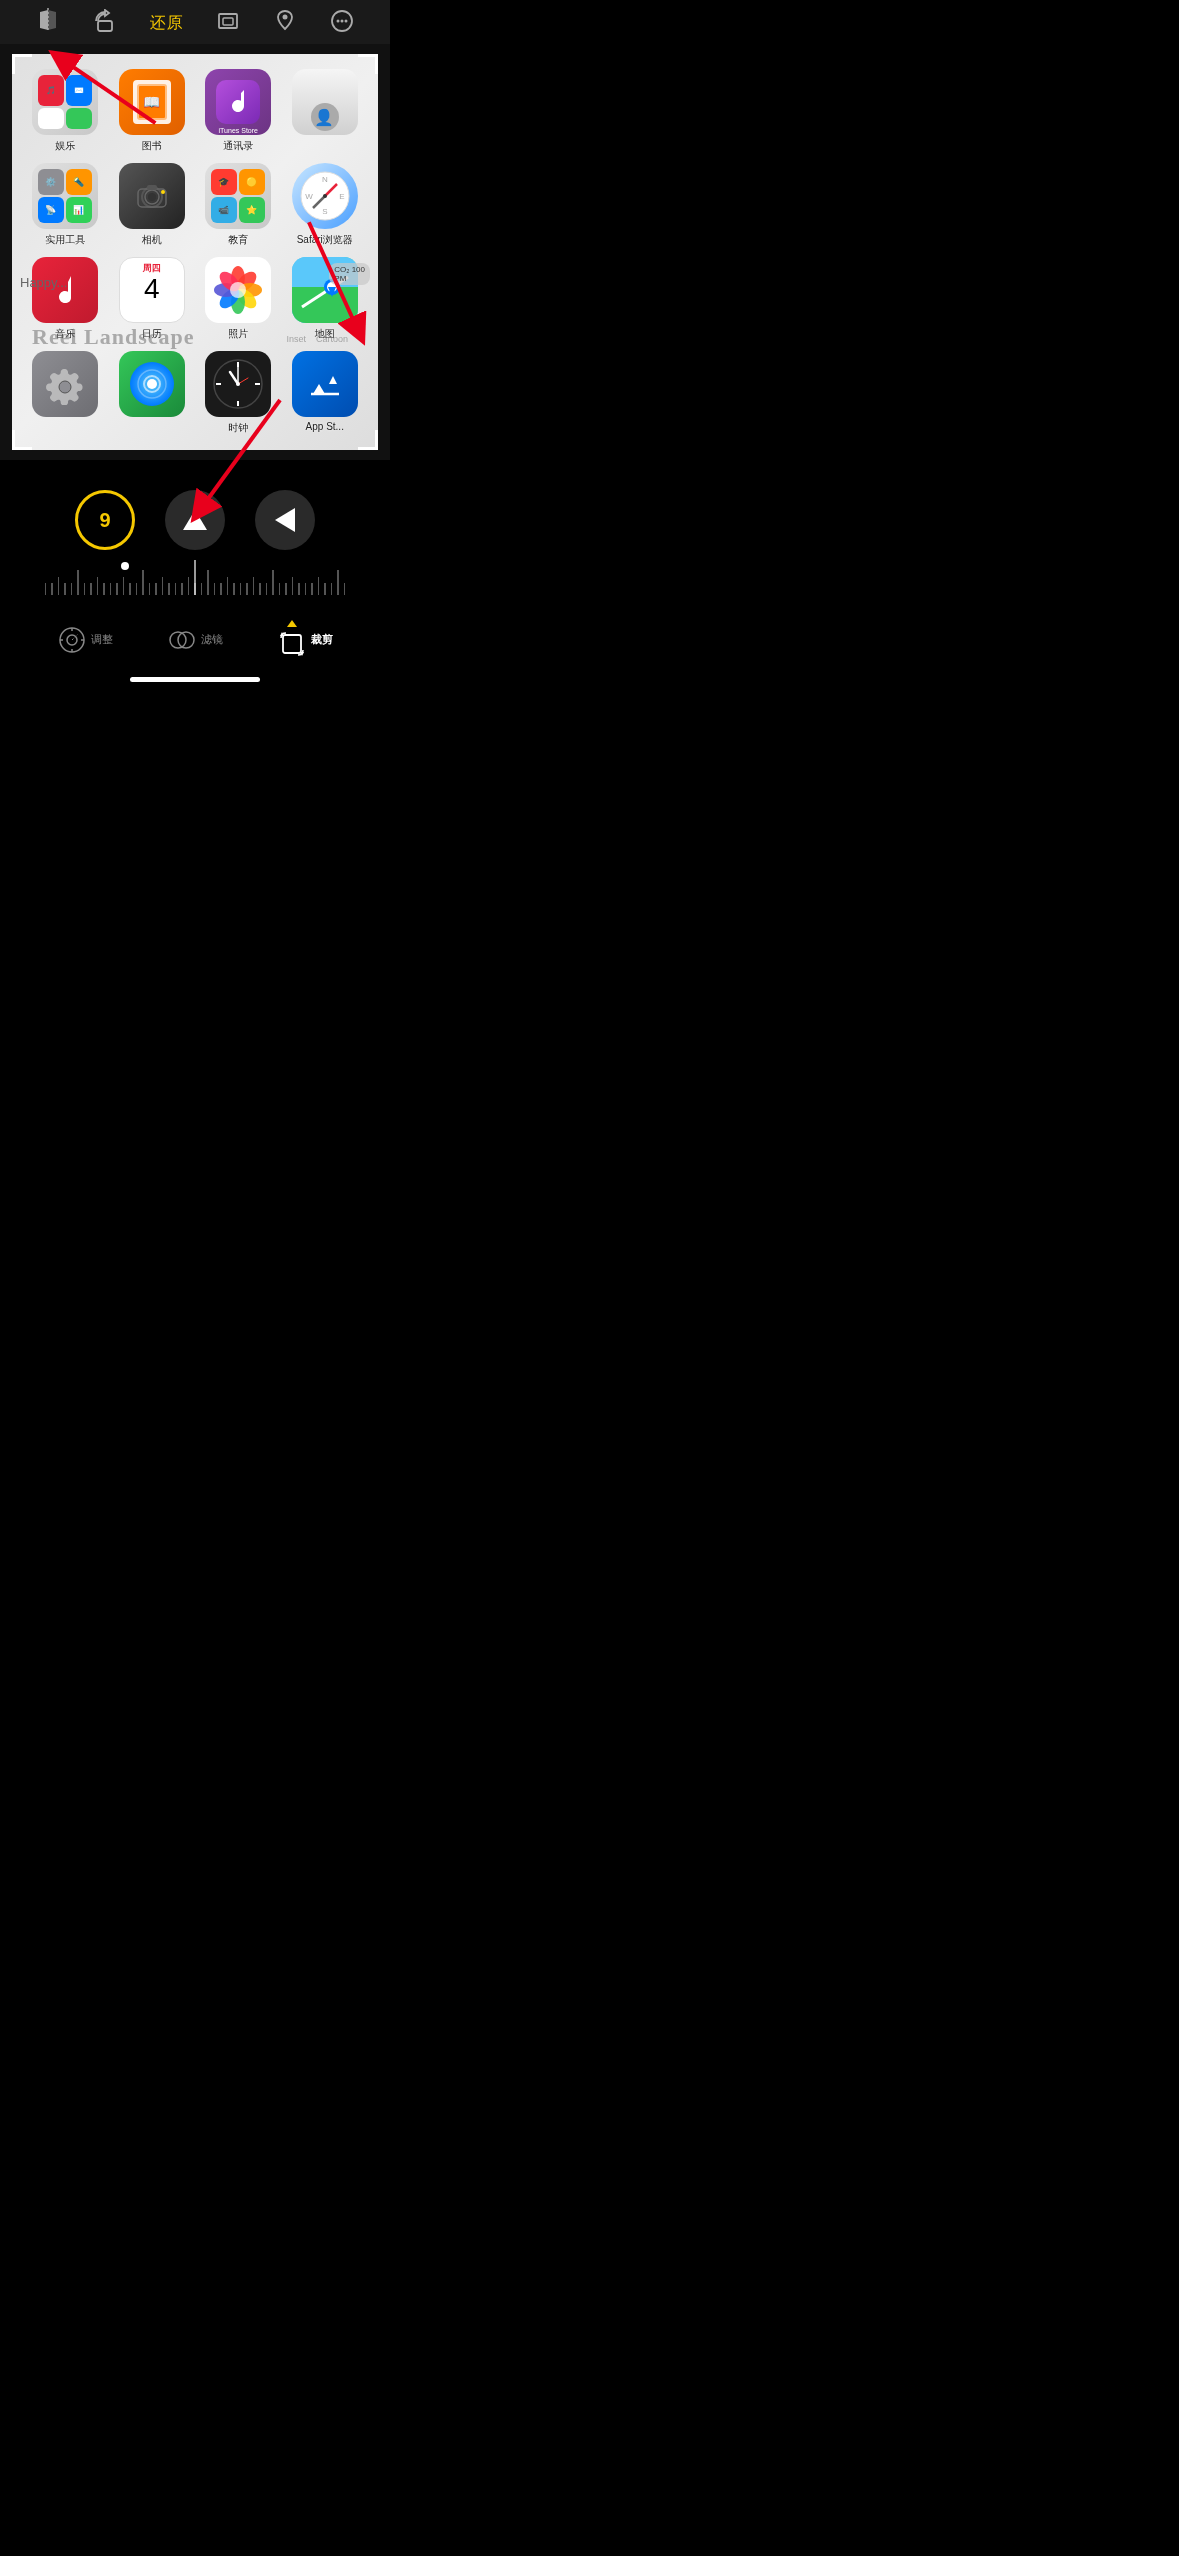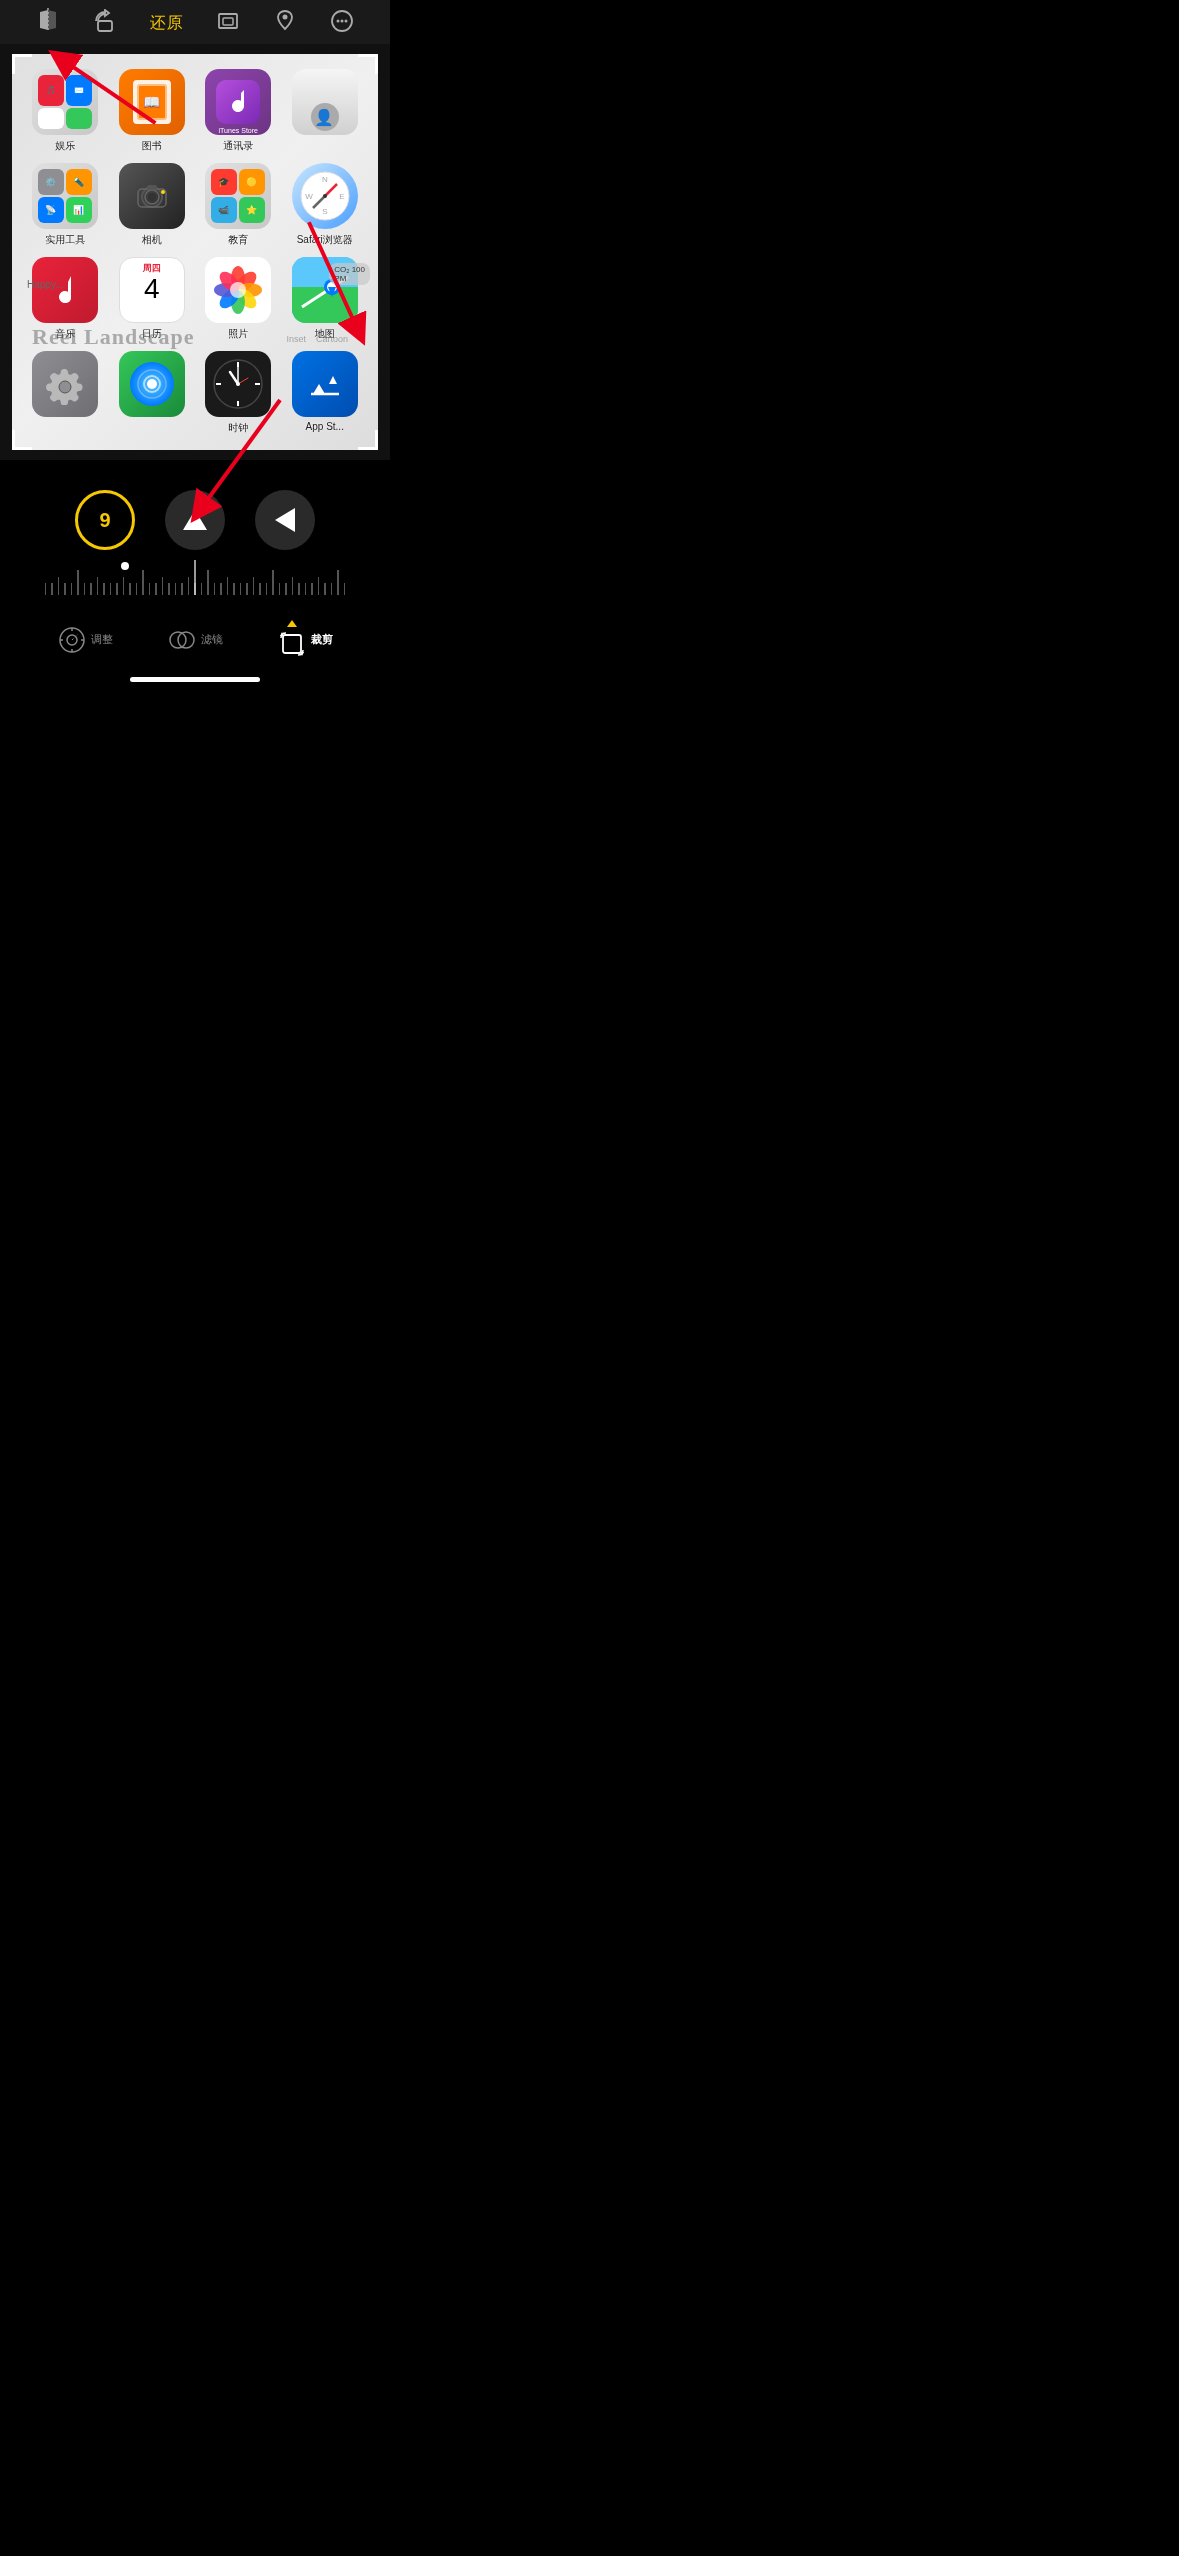--- a/index.html
+++ b/index.html
@@ -583,21 +583,21 @@
 
         <div style="position:absolute; bottom:100px; left:20px; right:20px; pointer-events:none;">
           <div style="font-family:serif; font-size:22px; font-weight:bold; color:rgba(100,100,100,0.5); letter-spacing:1px;">Reel Landscape</div>
           <div style="position:absolute;top:10px;right:10px;font-size:9px;color:rgba(100,100,100,0.5);">Inset &nbsp;&nbsp; Cartoon</div>
         </div>
 
         <div style="position:absolute;bottom:165px;right:8px;background:rgba(200,200,200,0.7);border-radius:8px;padding:2px 5px;font-size:8px;color:#333;">
           CO₂ 100<br>PM
         </div>
 
-        <div style="position:absolute;bottom:160px;left:15px;font-size:10px;color:#666;">Happy...</div>
+        <div style="position:absolute;bottom:160px;left:8px;font-size:13px;color:#666;">Happy...</div>
 
       </div>
     </div>
   </div>
 
   <div class="bottom-dark">
 
     <div style="position:relative;height:0;">
       <svg style="position:absolute;top:-100px;left:0;width:100%;height:200px;pointer-events:none;z-index:50;" viewBox="0 0 390 200">
         <defs>

